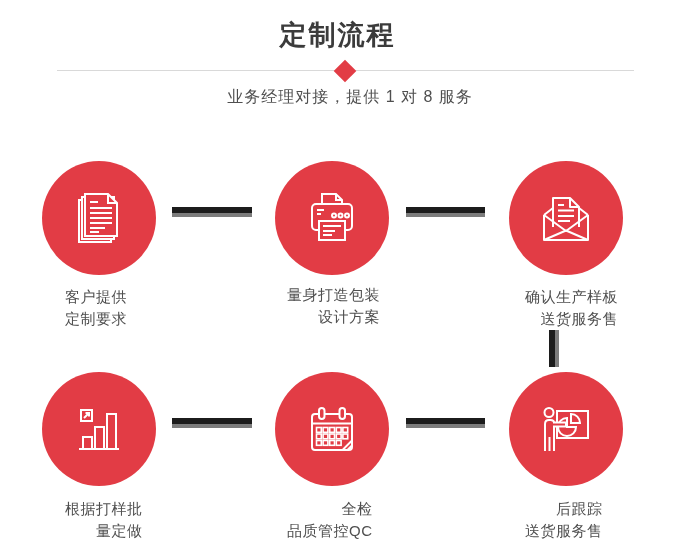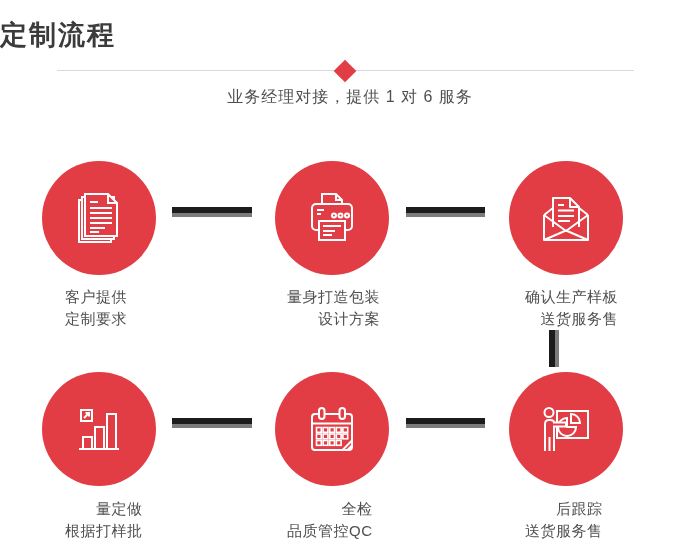--- a/index.html
+++ b/index.html
@@ -2,21 +2,21 @@
 <html><head>
 <meta charset="utf-8">
 <style>
   html,body{margin:0;padding:0;background:#ffffff;}
   .canvas{
     position:relative;width:675px;height:550px;background:#ffffff;overflow:hidden;
     font-family:"Liberation Sans","DejaVu Sans",sans-serif;
   }
   
   .title{
-    position:absolute;top:17px;left:0;right:0;text-align:left;
+    position:absolute;top:17px;left:0;right:0;text-align:center;
     font-size:27px;font-weight:bold;color:#3b3b3b;letter-spacing:2px;
   }
   .divider{position:absolute;top:70px;left:57px;width:577px;height:1px;background:#d9d9d9;}
   .diamond{position:absolute;top:63px;left:337px;width:16px;height:16px;background:#e23c45;transform:rotate(45deg);}
   .subtitle{
     position:absolute;top:87px;left:0;right:0;text-align:center;padding-left:25px;
     font-size:16px;color:#4f4f4f;letter-spacing:1px;
   }
   
   .circle{
@@ -24,41 +24,41 @@
     display:flex;align-items:center;justify-content:center;
   }
   .circle svg{width:60px;height:60px;display:block;}
   .s1{left:42px;top:161px;} .s2{left:275px;top:161px;} .s3{left:509px;top:161px;}
   .s4{left:42px;top:372px;} .s5{left:275px;top:372px;} .s6{left:509px;top:372px;}
   
   .label{
     position:absolute;font-size:15px;line-height:22px;color:#4f4f4f;
     text-align:right;white-space:nowrap;letter-spacing:0.5px;
   }
-  .l1{left:65px;top:286px;} .l2{left:287px;top:286px;} .l3{left:525px;top:286px;}
+  .l1{left:65px;top:286px;} .l2{left:287px;top:286px;font-family:Liberation Mono, monospace;} .l3{left:525px;top:286px;}
   .l4{left:65px;top:498px;} .l5{left:287px;top:498px;} .l6{left:525px;top:498px;}
   
   .hbar{position:absolute;height:10px;}
   .hbar .dk{height:6px;background:#1c1c1c;}
   .hbar .gy{height:4px;background:#7c7c7c;}
   .c1{left:172px;top:207px;width:80px;} .c2{left:406px;top:207px;width:79px;}
   .c3{left:172px;top:418px;width:80px;} .c4{left:406px;top:418px;width:79px;}
   .vbar{position:absolute;left:549px;top:330px;width:10px;height:37px;display:flex;}
   .vbar .dk{width:6px;background:#1c1c1c;}
   .vbar .gy{width:4px;background:#7c7c7c;}
 </style>
 </head>
 <body>
 
 <div class="canvas">
 
   <div class="title">定制流程</div>
   <div class="divider"></div>
   <div class="diamond"></div>
-  <div class="subtitle">业务经理对接，提供 1 对 6 服务</div>
+  <div class="subtitle">业务经理对接，提供 1 对 8 服务</div>
 
   <div class="circle s1">
     <svg viewBox="0 0 60 60">
       <g stroke="#fff" stroke-width="2" fill="none">
         <rect x="10" y="12" width="32" height="42" fill="#e23c45"></rect>
         <rect x="13" y="9" width="32" height="42" fill="#e23c45"></rect>
         <path d="M16,48 V6 H39 L48,15 V48 Z" fill="#e23c45"></path>
         <path d="M39,6 V15 H48"></path>
         <path d="M21,14 h8 M21,20 h22 M21,25 h22 M21,30 h22 M21,35 h22 M21,40 h15 M21,44 h9"></path>
       </g>
@@ -113,22 +113,22 @@
         <path d="M10,50 H50"></path>
         <rect x="14" y="38" width="9" height="12"></rect>
         <rect x="26" y="28" width="9" height="22"></rect>
         <rect x="38" y="15" width="9" height="35"></rect>
         <rect x="12" y="11" width="11" height="11"></rect>
         <path d="M15,19 L20,14 M16.5,14 H20 V17.5"></path>
       </g>
     </svg>
   </div>
   <div class="label l4">
+    <div>根据打样批</div>
     <div>量定做</div>
-    <div>根据打样批</div>
   </div>
 
   <div class="circle s5">
     <svg viewBox="0 0 60 60">
       <g stroke="#fff" stroke-width="2" fill="none">
         <rect x="10" y="15" width="40" height="36" rx="3"></rect>
         <path d="M10,24.5 H50"></path>
         <rect x="17" y="9" width="5.5" height="11" rx="2.75" fill="#e23c45"></rect>
         <rect x="37.5" y="9" width="5.5" height="11" rx="2.75" fill="#e23c45"></rect>
         <path d="M26.5,15 H33.5"></path>

